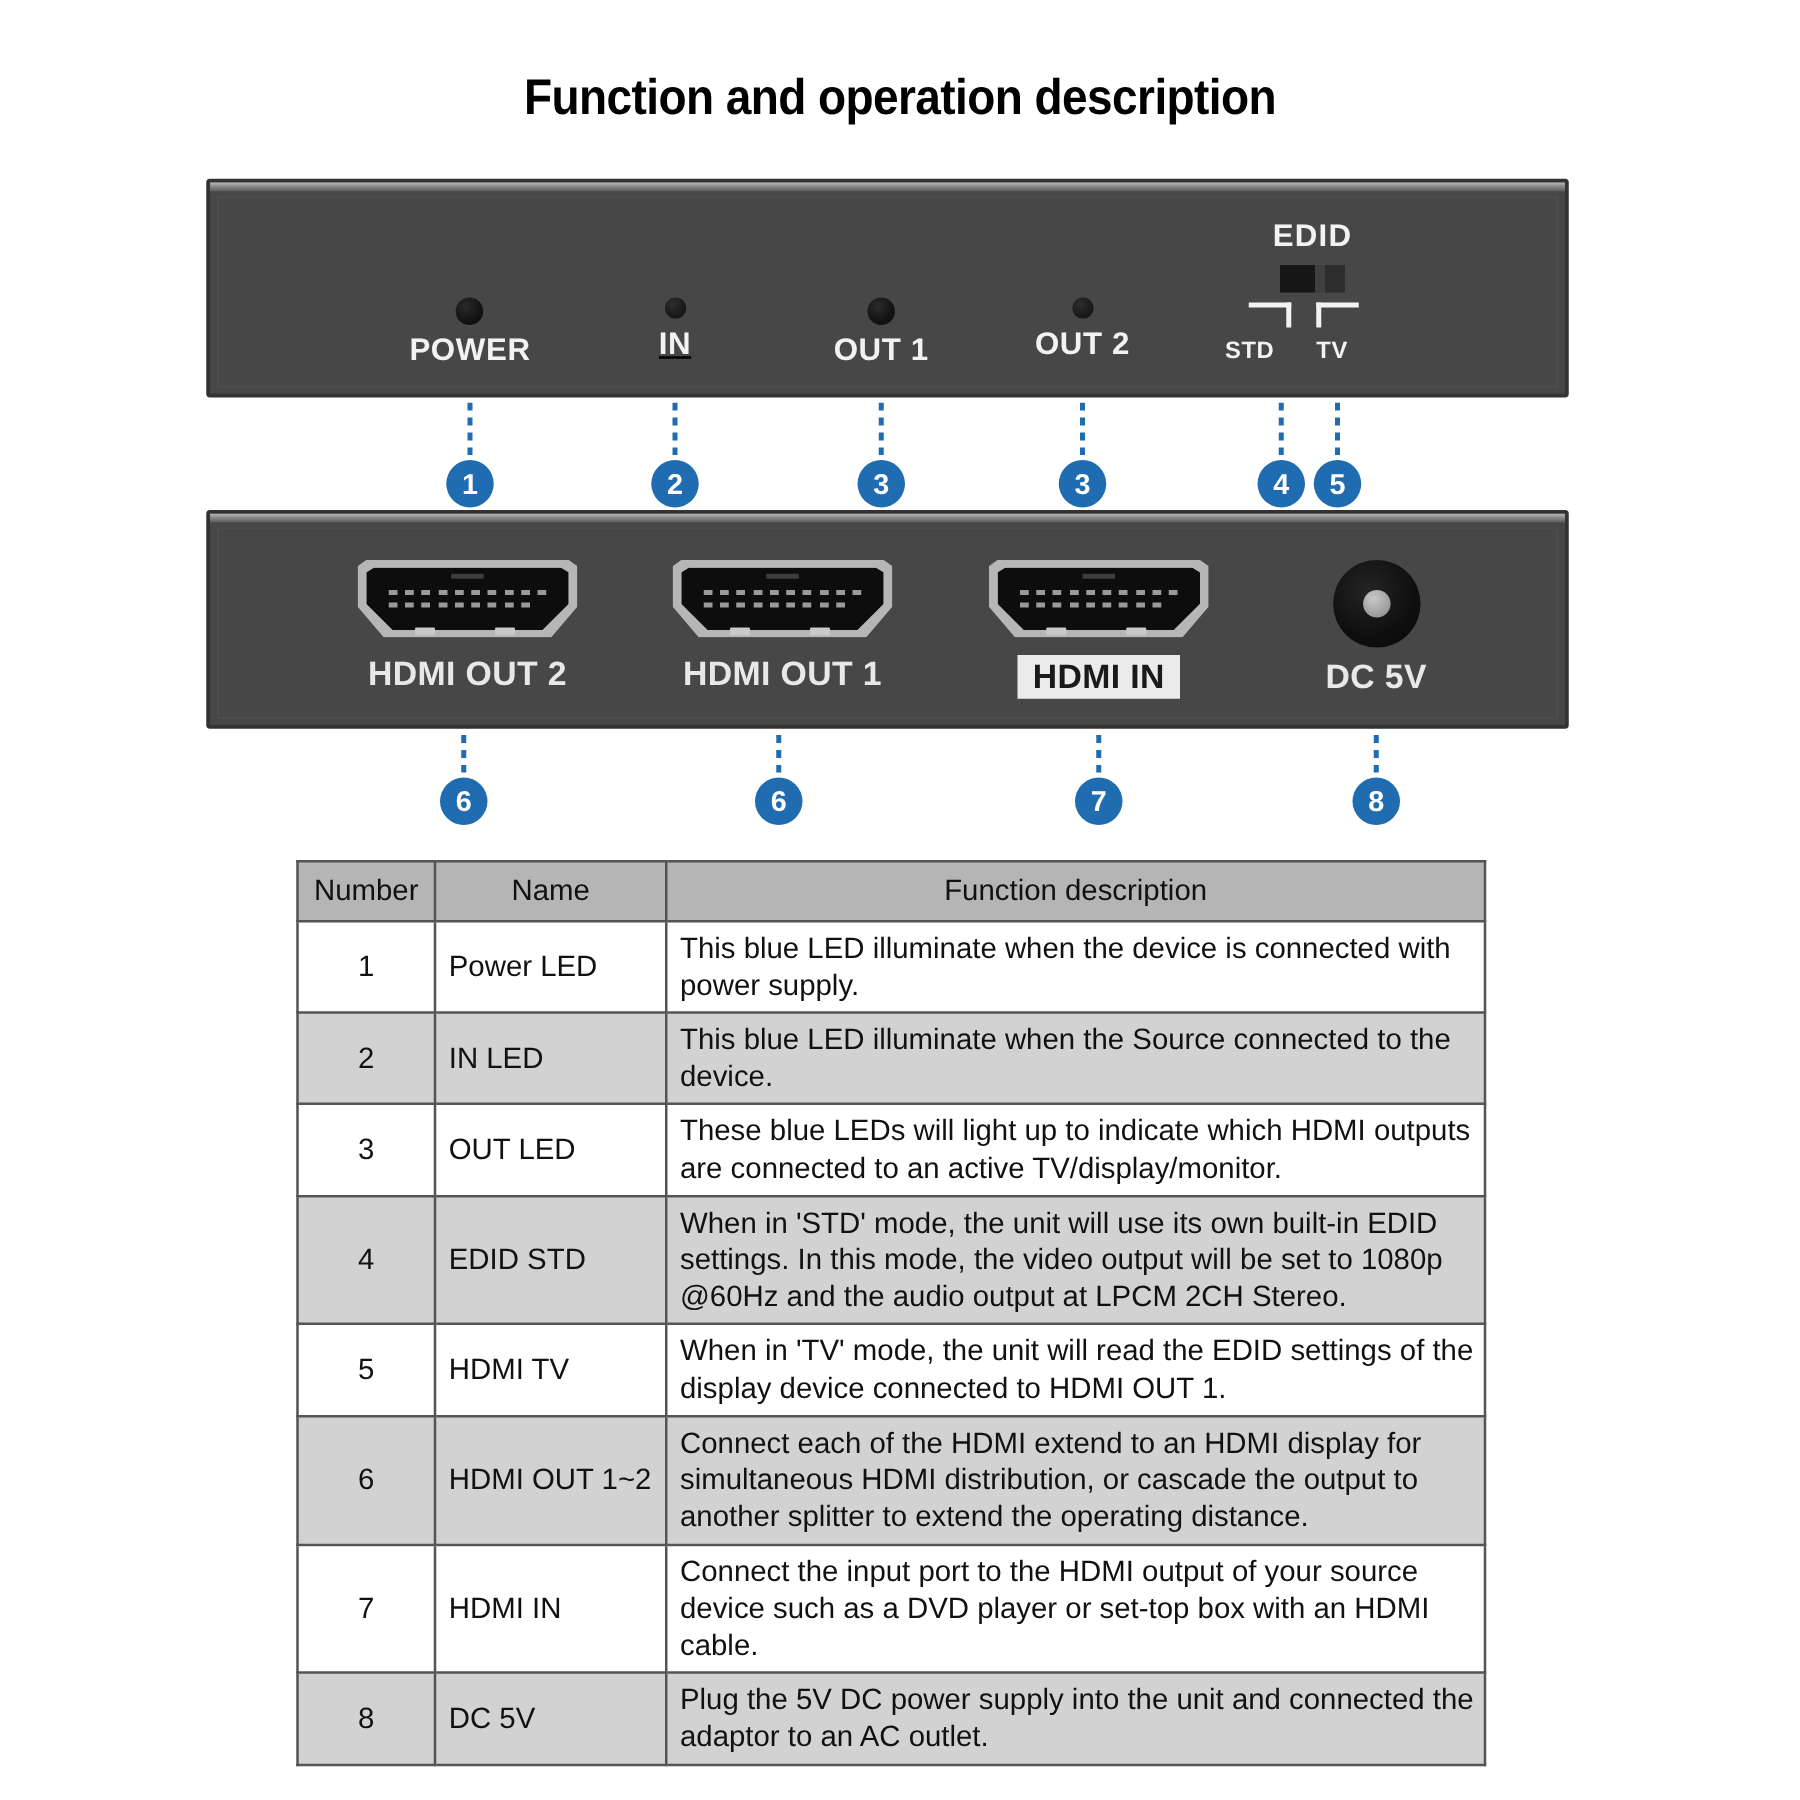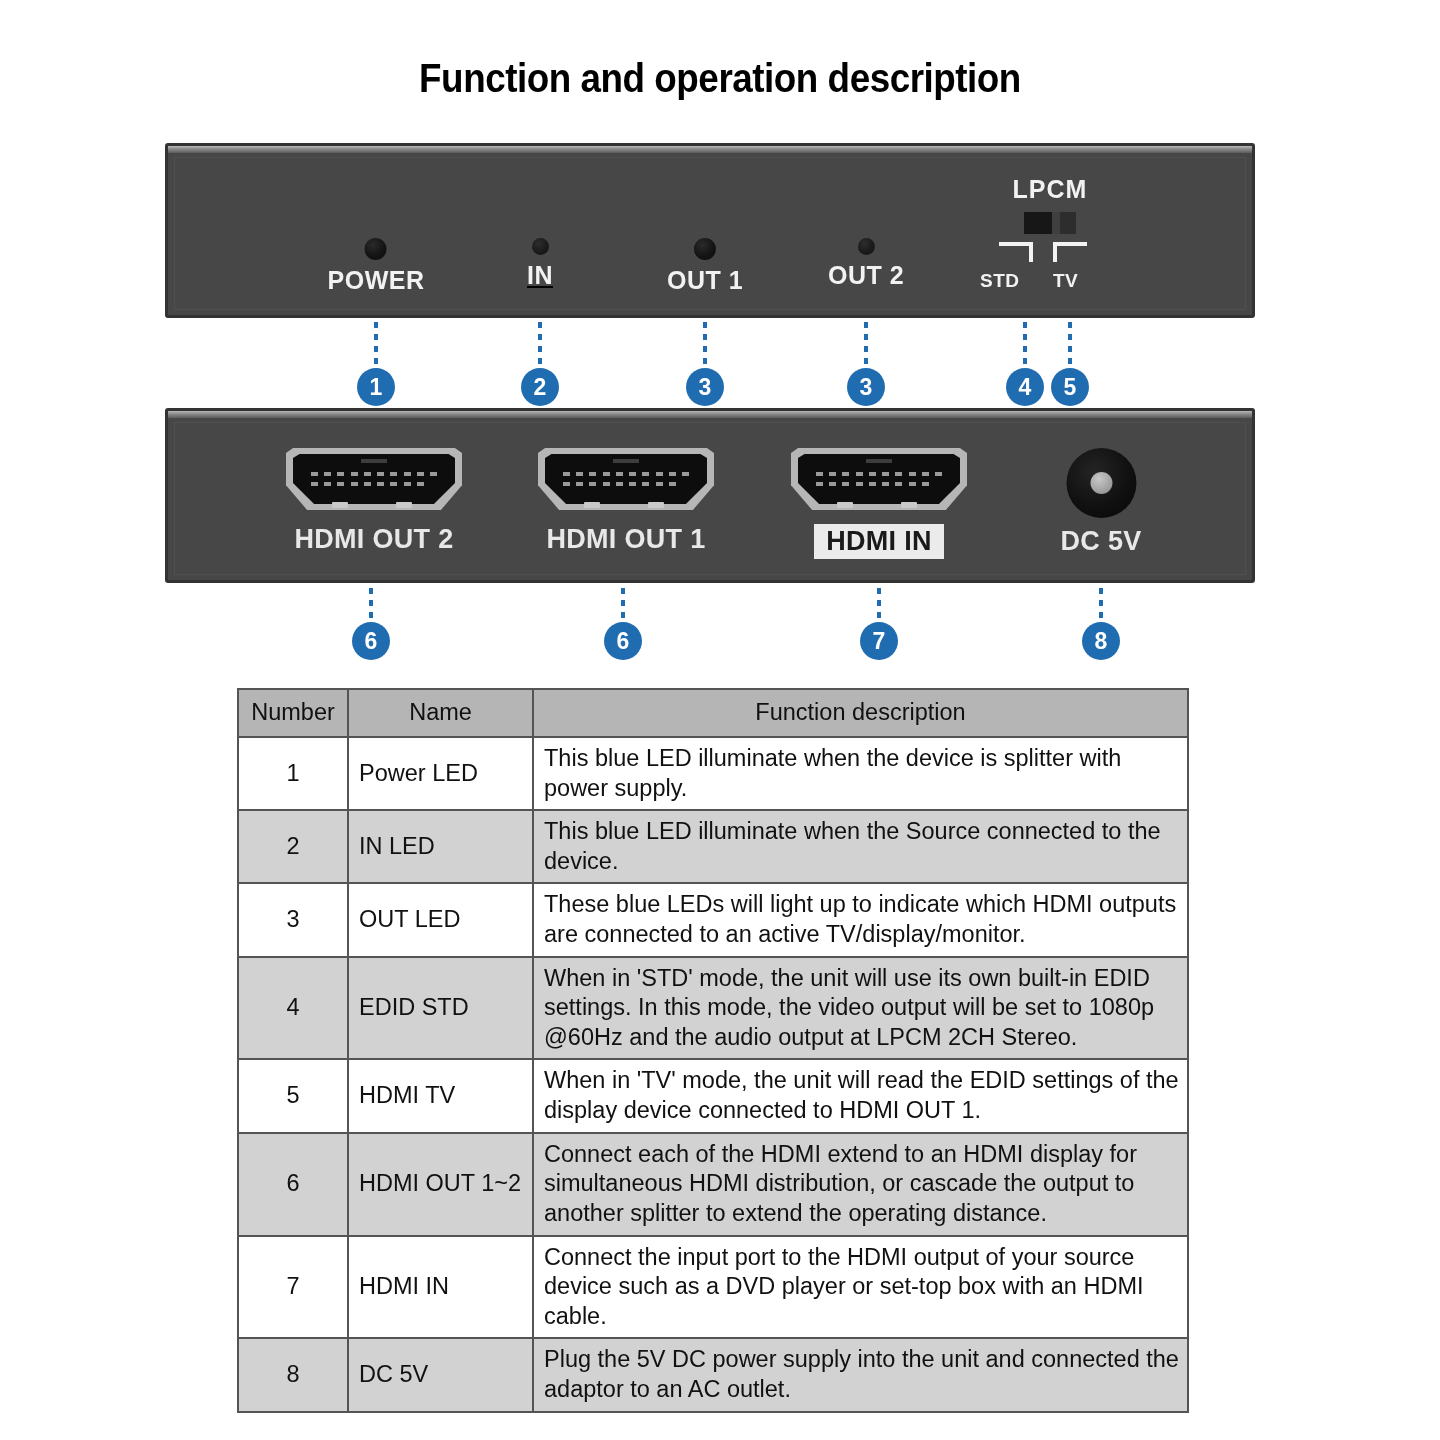--- a/index.html
+++ b/index.html
@@ -319,21 +319,21 @@
       <div class="led-dot big"></div>
       <div class="led-label">OUT 1</div>
     </div>
     <div class="led-group" style="left: 866px; top: 238px;">
       <div class="led-dot small"></div>
       <div class="led-label">OUT 2</div>
     </div>
   </div>
 
 <div id="edid-block">
-  <div id="edid-title">LPCM</div>
+  <div id="edid-title">EDID</div>
   <div id="edid-switch">
     <div class="sw-seg-a"></div>
     <div class="sw-seg-b"></div>
     <div class="sw-seg-c"></div>
   </div>
   <div class="edid-brackets">
     <div class="bracket std"></div>
     <div class="bracket tv"></div>
   </div>
   <div class="edid-labels">
@@ -514,21 +514,21 @@
     <tr>
       <th>Number</th>
       <th>Name</th>
       <th>Function description</th>
     </tr>
   </thead>
   <tbody id="table-body">
       <tr class="plain">
         <td class="c-num">1</td>
         <td class="c-name">Power LED</td>
-        <td class="c-desc">This blue LED illuminate when the device is splitter with power supply.</td>
+        <td class="c-desc">This blue LED illuminate when the device is connected with power supply.</td>
       </tr>
       <tr class="shade">
         <td class="c-num">2</td>
         <td class="c-name">IN LED</td>
         <td class="c-desc">This blue LED illuminate when the Source connected to the device.</td>
       </tr>
       <tr class="plain">
         <td class="c-num">3</td>
         <td class="c-name">OUT LED</td>
         <td class="c-desc">These blue LEDs will light up to indicate which HDMI outputs are connected to an active TV/display/monitor.</td>

